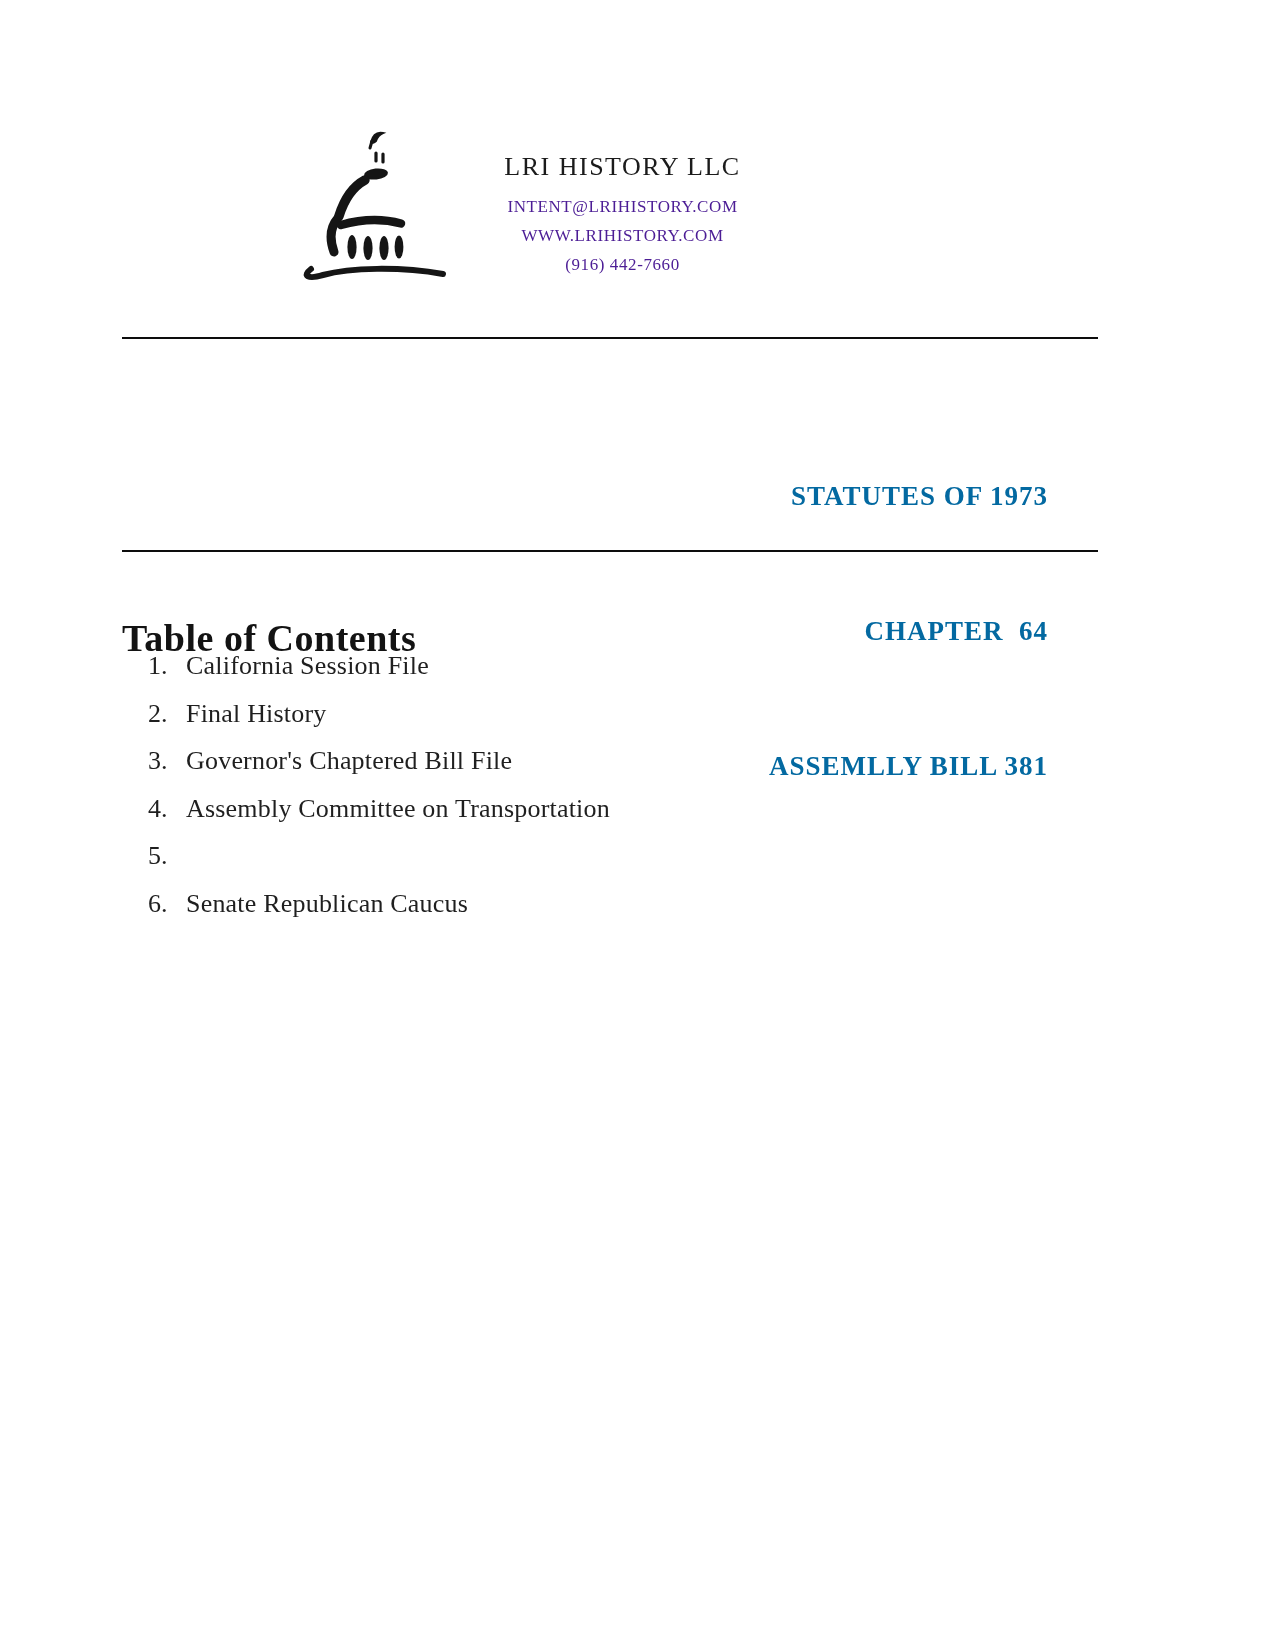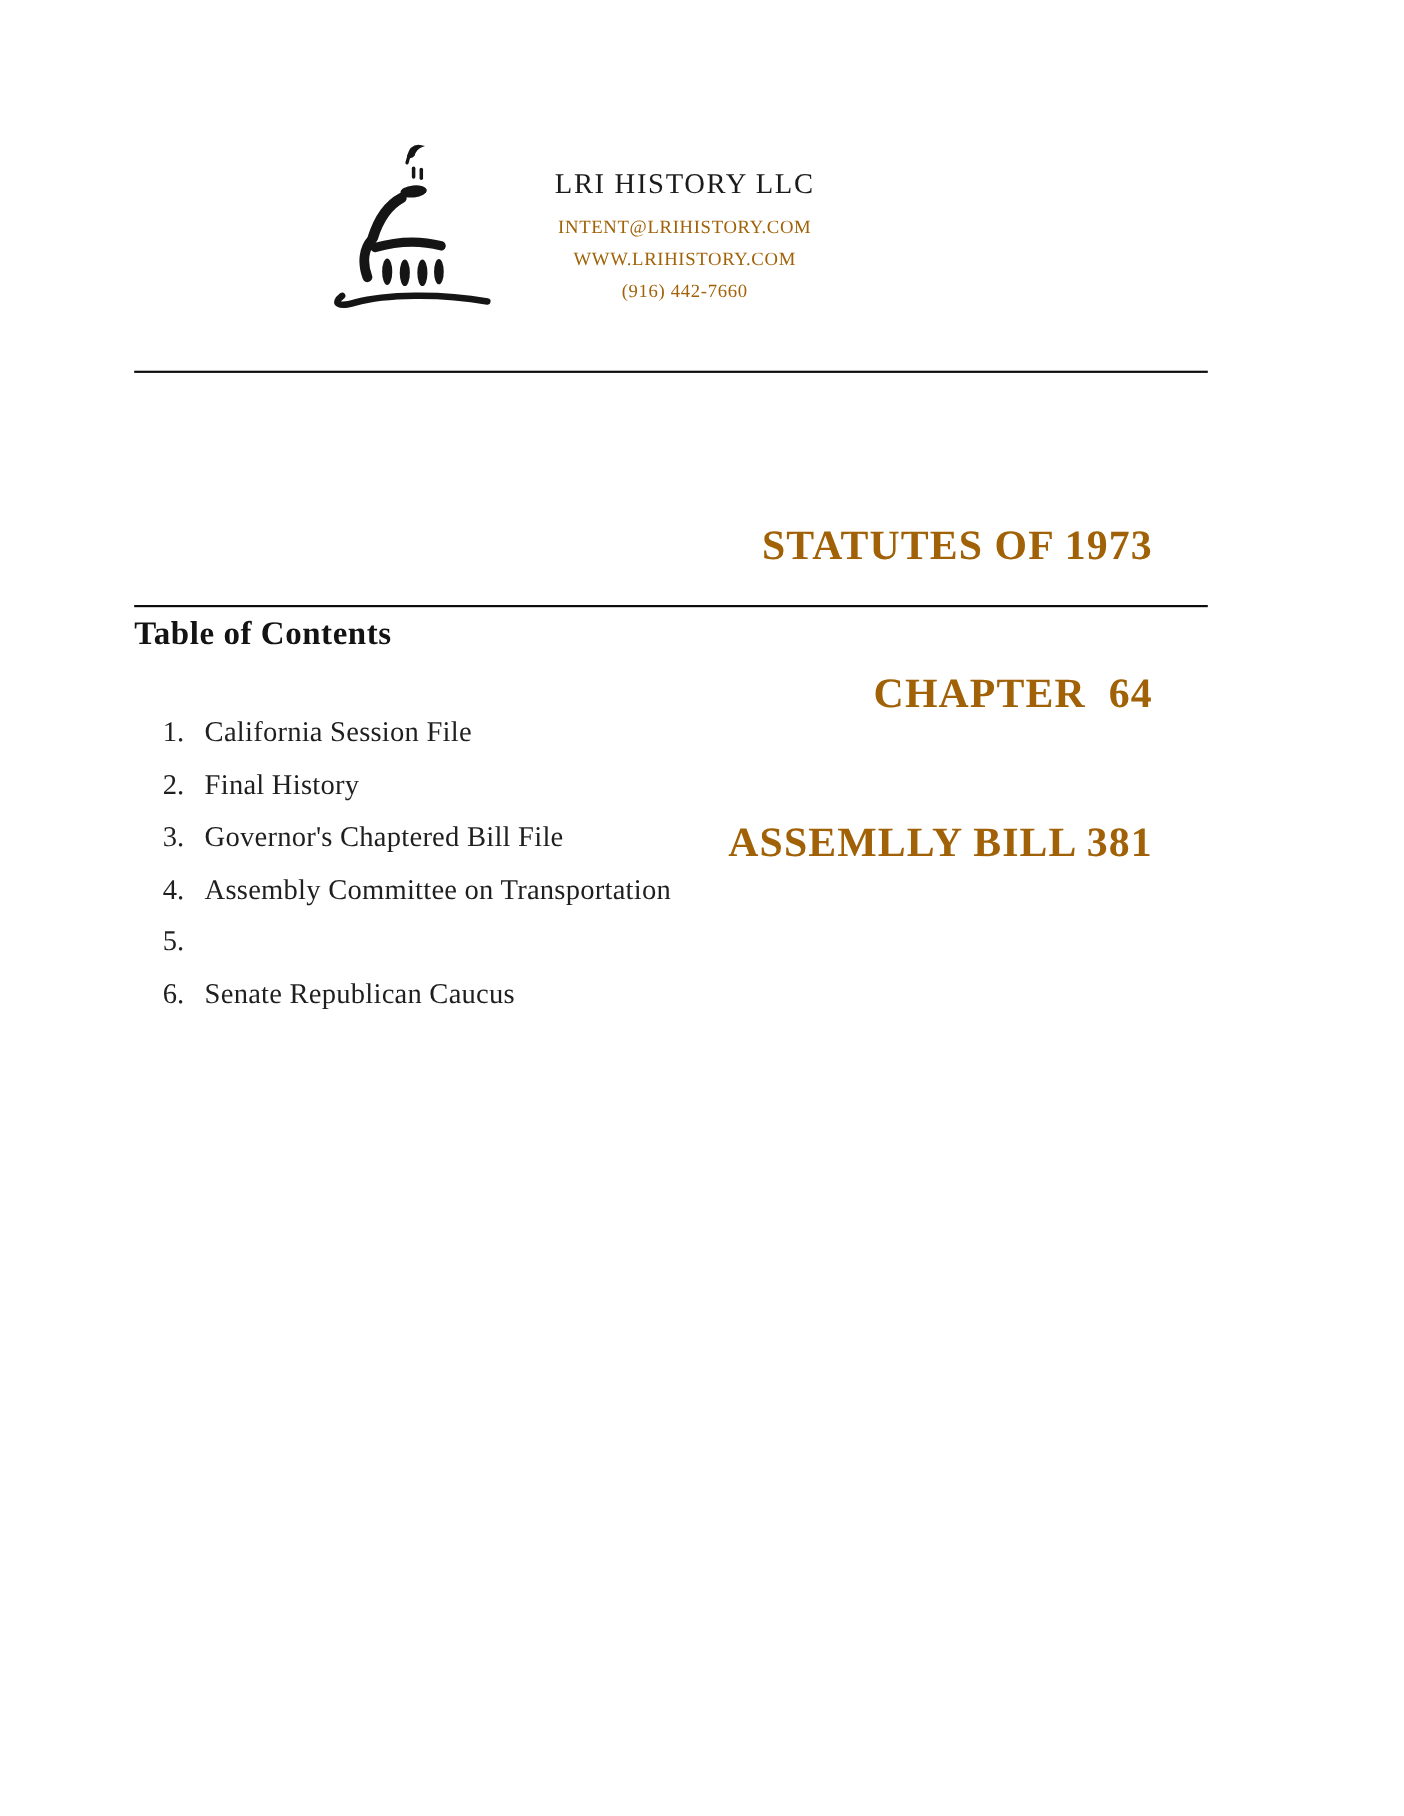--- a/index.html
+++ b/index.html
@@ -34,21 +34,21 @@
   .company-name {
     font-size: 26px;
     line-height: 34px;
     letter-spacing: 1.5px;
     color: #1b1b1b;
   }
   .contact-line {
     font-size: 17px;
     line-height: 29px;
     letter-spacing: 0.6px;
-    color: #a16207;
+    color: #4c1d95;
   }
   .contact-line.first { margin-top: 8px; }
 
   
   .rule {
     position: absolute;
     left: 122px;
     width: 976px;
     height: 2px;
     background: #0d0d0d;
@@ -56,33 +56,33 @@
   .rule-top { top: 337px; }
   .rule-bottom { top: 550px; }
 
   
   .doc-title {
     position: absolute;
     right: 228px;
     top: 384px;
     text-align: right;
     font-weight: bold;
-    color: #a16207;
-    font-size: 38px;
+    color: #0369a1;
+    font-size: 27px;
     line-height: 45px;
     letter-spacing: 1px;
     white-space: pre;
   }
 
   
   .toc-heading {
     position: absolute;
     left: 122px;
-    top: 559px;
-    font-size: 30px;
+    top: 616px;
+    font-size: 38px;
     font-weight: bold;
     letter-spacing: 0.5px;
     color: #131313;
   }
 
   .toc-list {
     position: absolute;
     left: 148px;
     top: 650px;
     list-style: none;

